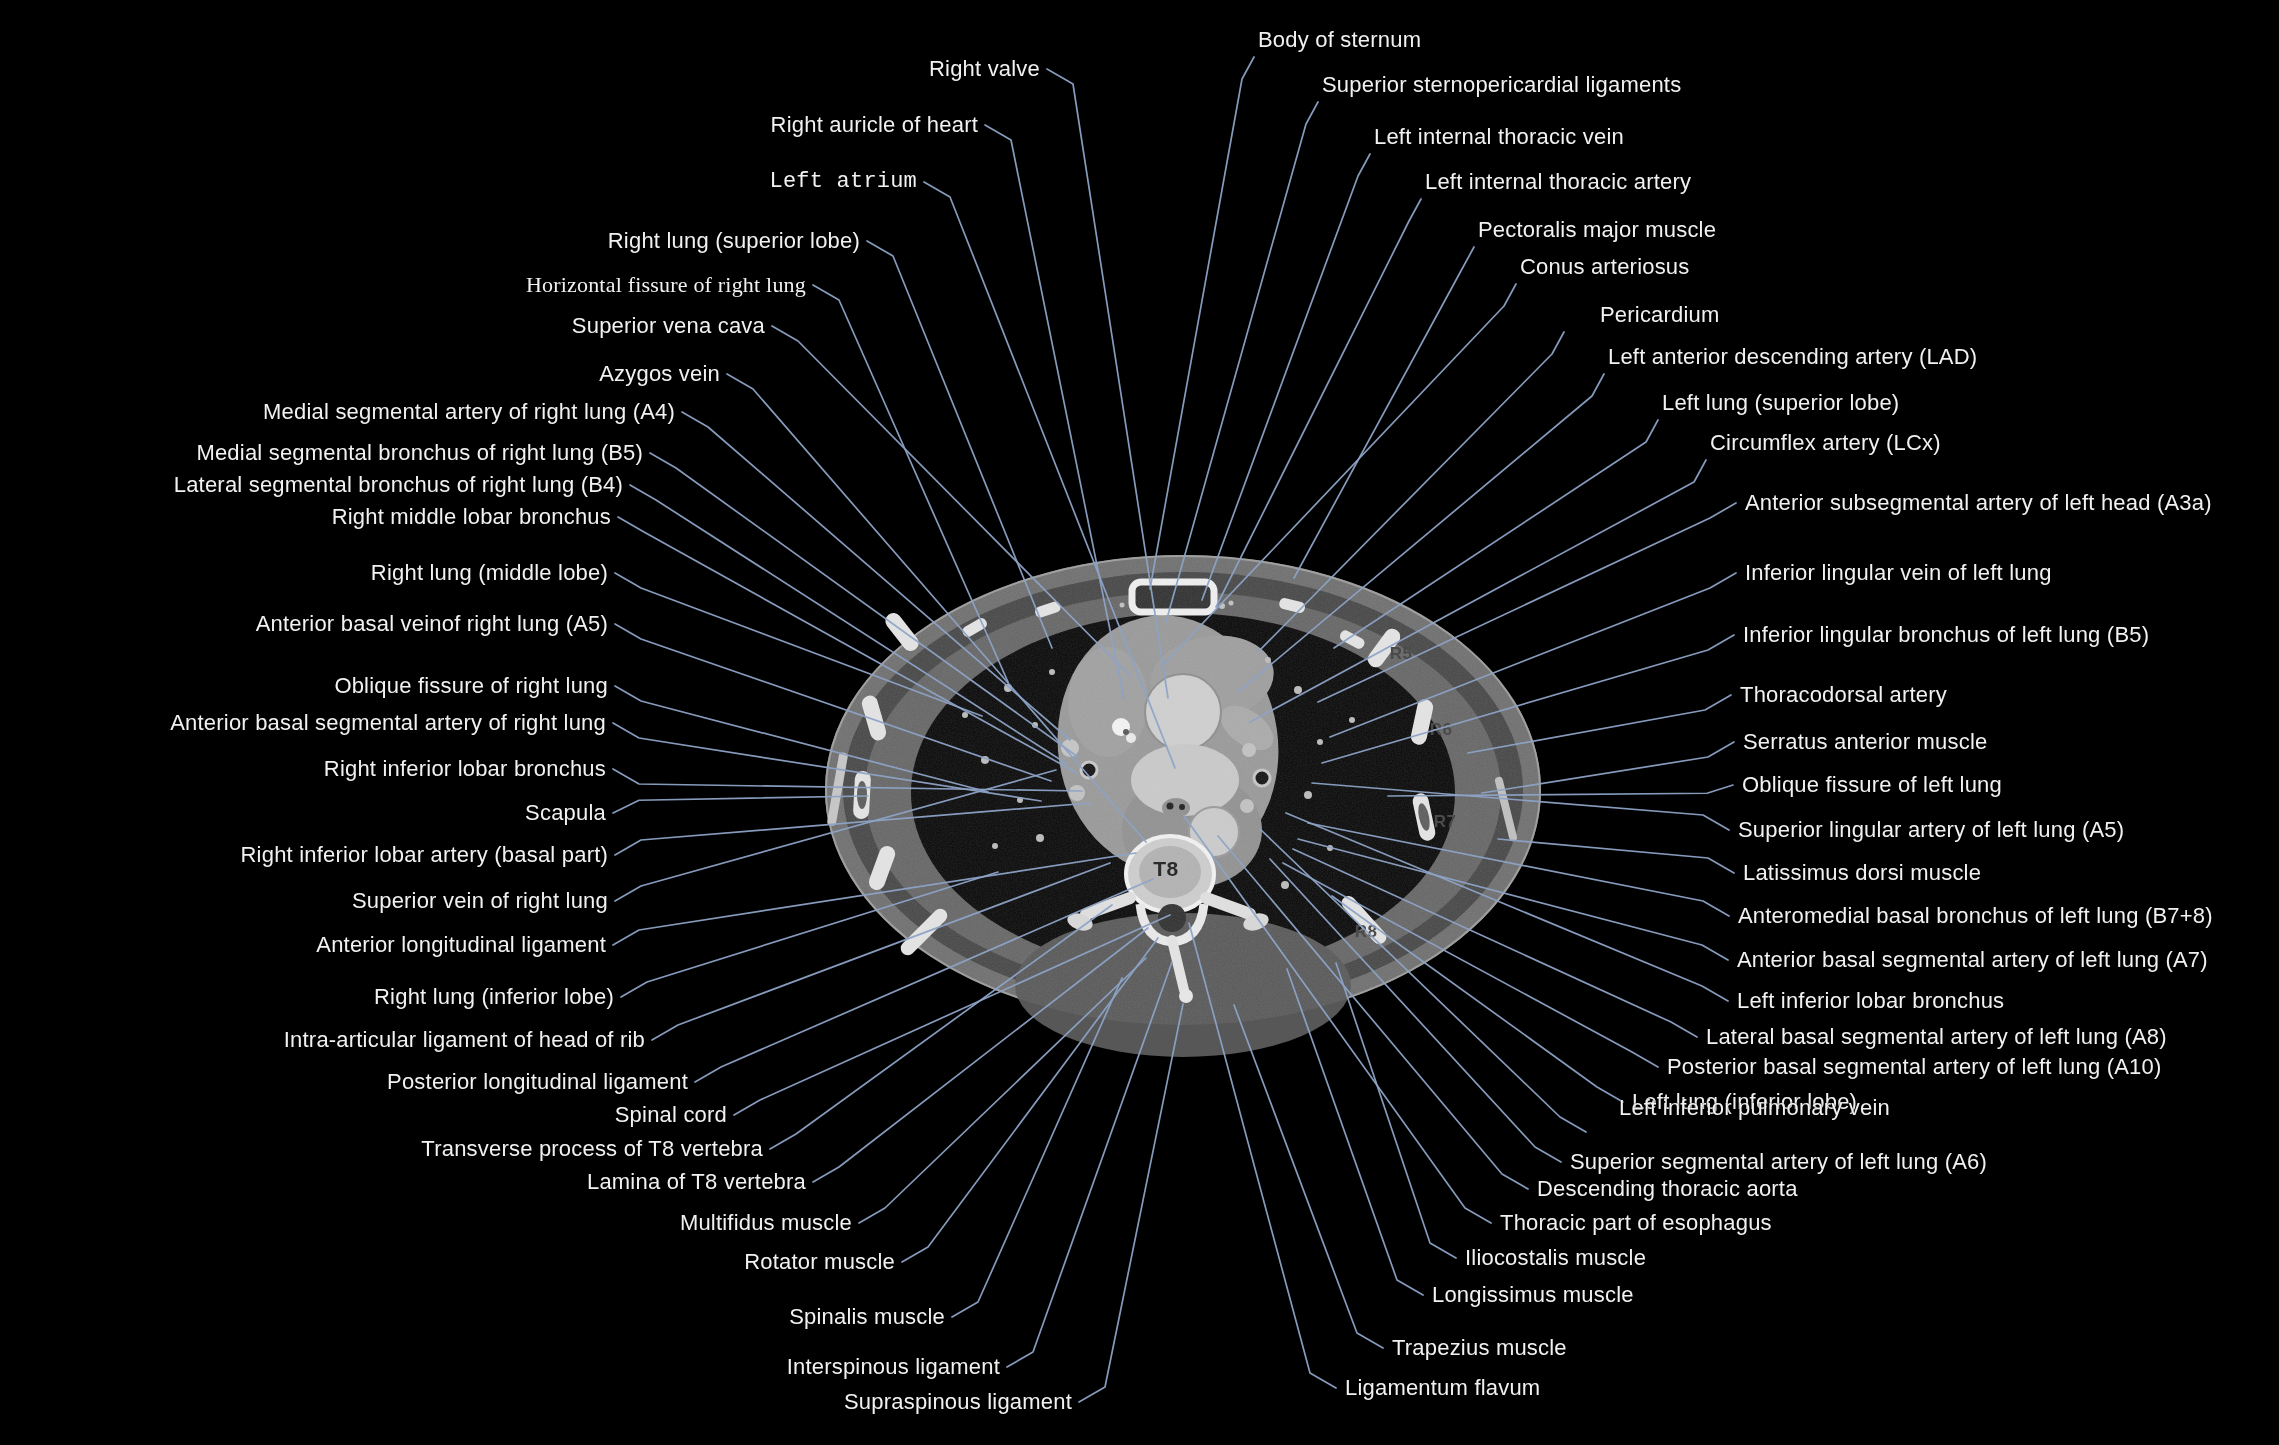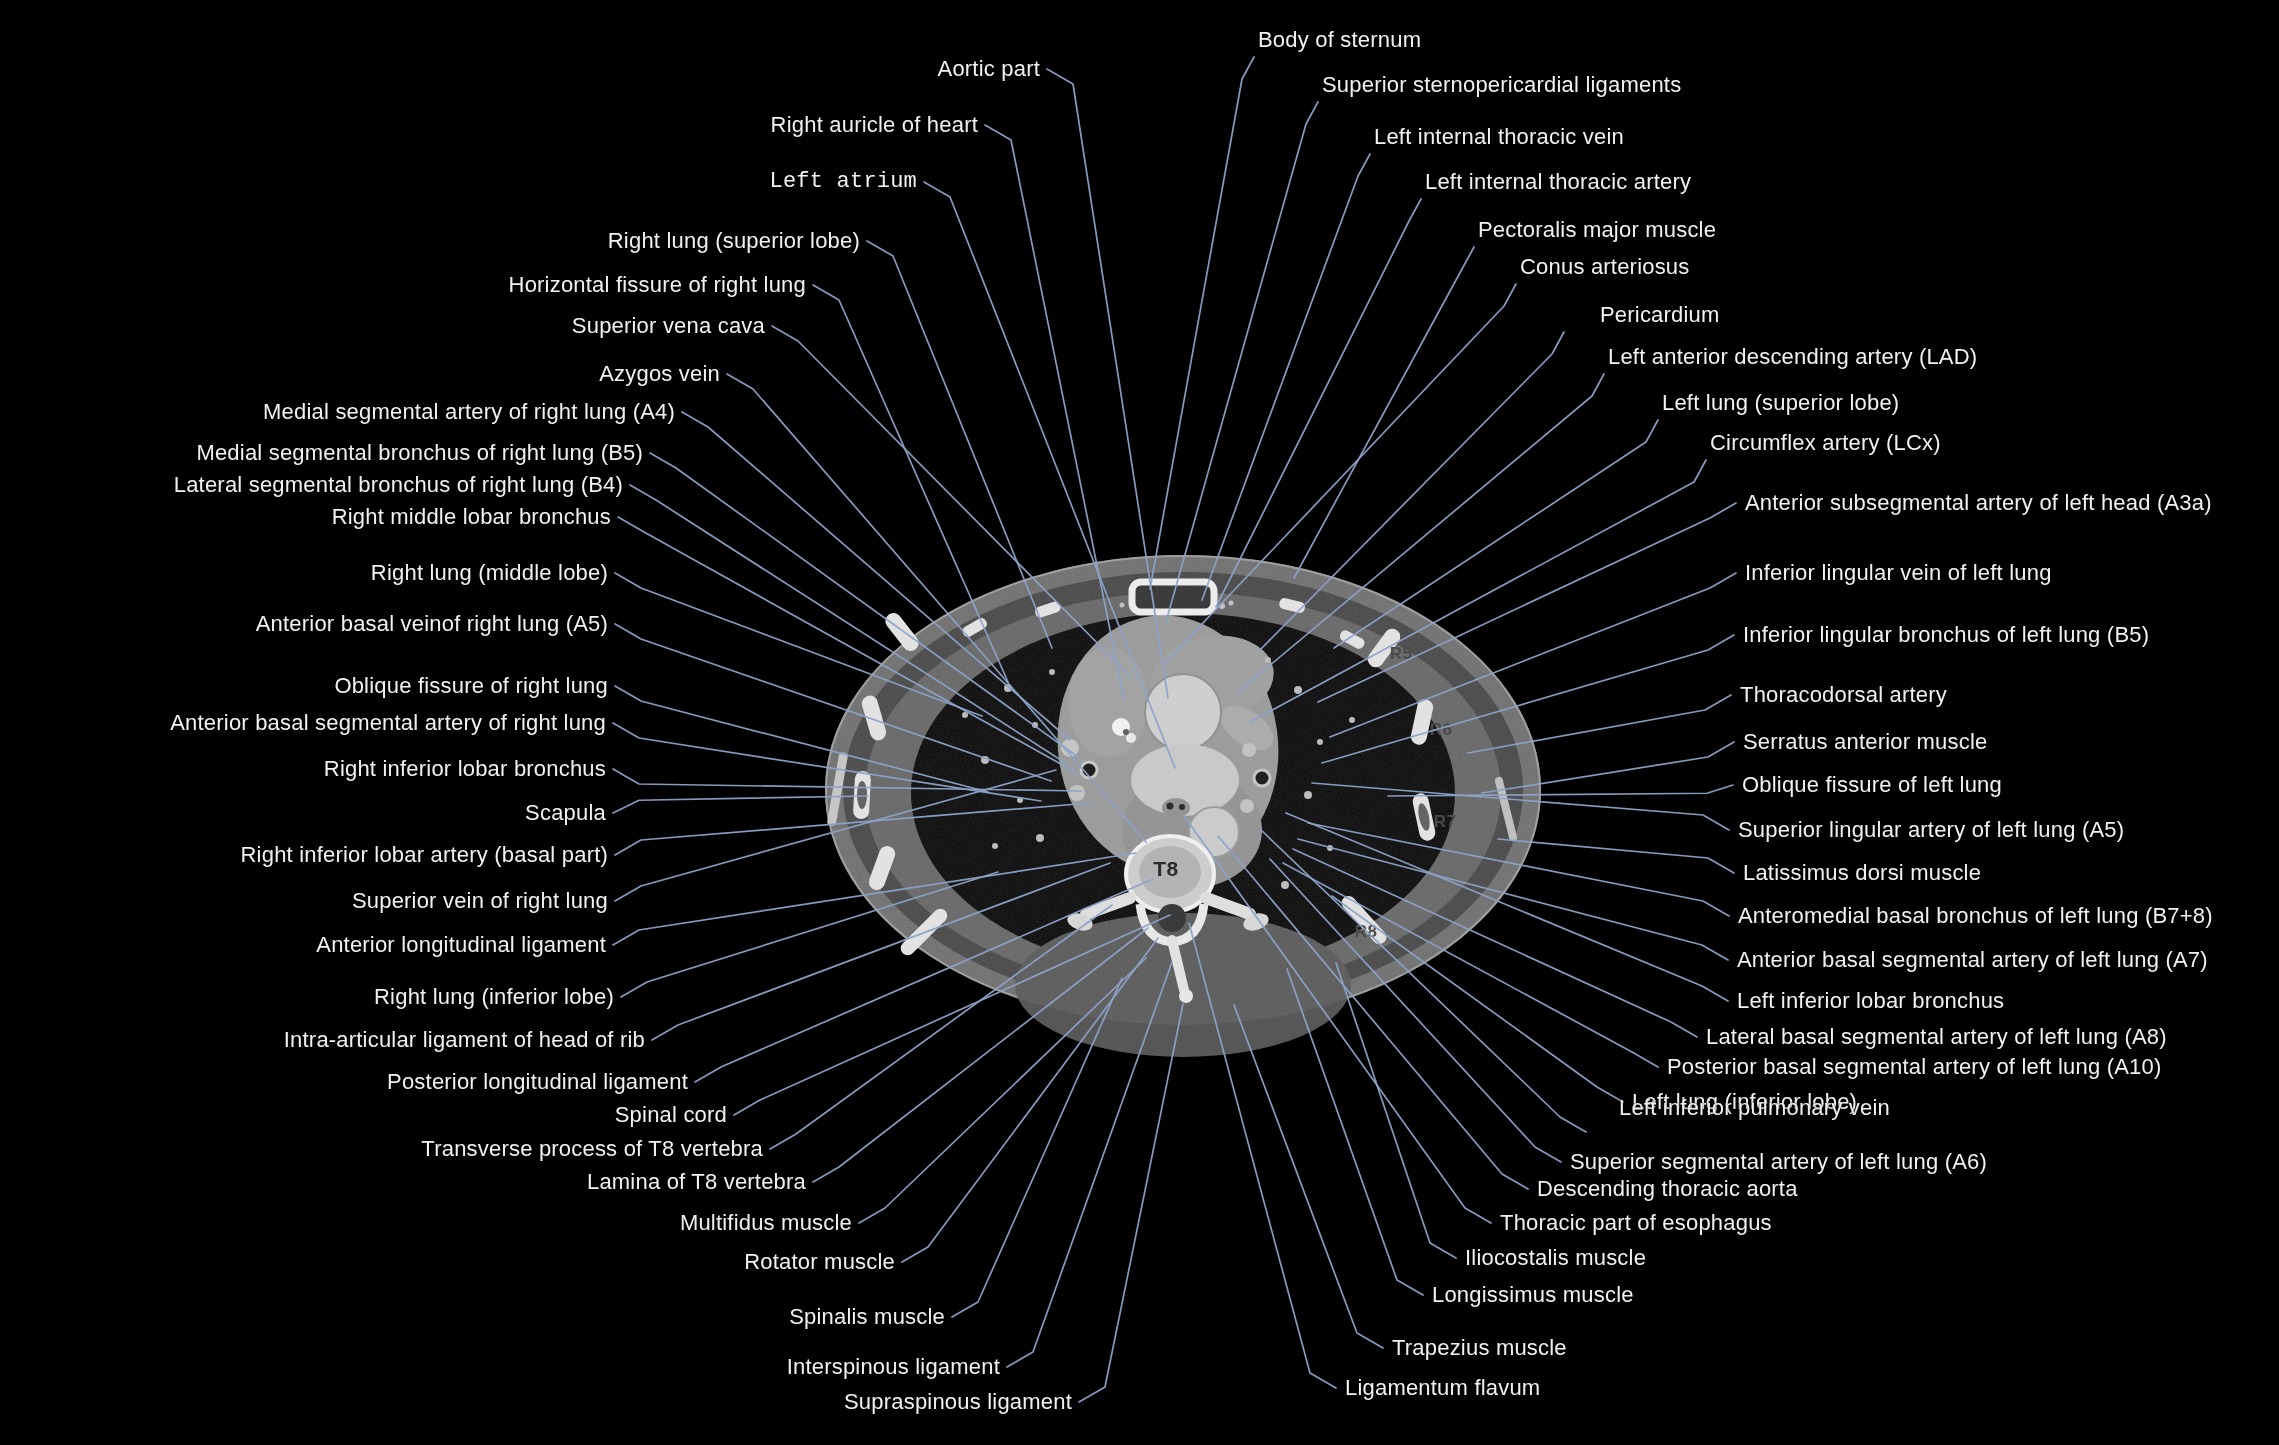--- a/index.html
+++ b/index.html
@@ -199,25 +199,25 @@
         <polyline points="1528,1189 1502,1174 1218,836" class="leader" stroke="#8da3c6"></polyline>
         <polyline points="1491,1223 1465,1208 1184,816" class="leader" stroke="#8da3c6"></polyline>
         <polyline points="1456,1258 1430,1243 1336,963" class="leader" stroke="#8da3c6"></polyline>
         <polyline points="1423,1295 1397,1280 1287,969" class="leader" stroke="#8da3c6"></polyline>
         <polyline points="1383,1348 1357,1333 1234,1005" class="leader" stroke="#8da3c6"></polyline>
         <polyline points="1336,1388 1310,1373 1189,923" class="leader" stroke="#8da3c6"></polyline>
       </g>
   </svg>
 
   <div id="labels-layer" style="color: rgb(241, 241, 241);">
-      <div class="label left" style="right: 1239px; top: 69px;">Aortic part</div>
+      <div class="label left" style="right: 1239px; top: 69px;">Right valve</div>
       <div class="label left" style="right: 1301px; top: 125px;">Right auricle of heart</div>
       <div class="label left" style="right: 1362px; top: 182px; font-family: Liberation Mono, monospace;">Left atrium</div>
       <div class="label left" style="right: 1419px; top: 241px;">Right lung (superior lobe)</div>
-      <div class="label left" style="right: 1473px; top: 285px;">Horizontal fissure of right lung</div>
+      <div class="label left" style="right: 1473px; top: 285px; font-family: Liberation Serif, serif;">Horizontal fissure of right lung</div>
       <div class="label left" style="right: 1514px; top: 326px;">Superior vena cava</div>
       <div class="label left" style="right: 1559px; top: 374px;">Azygos vein</div>
       <div class="label left" style="right: 1604px; top: 412px;">Medial segmental artery of right lung (A4)</div>
       <div class="label left" style="right: 1636px; top: 453px;">Medial segmental bronchus of right lung (B5)</div>
       <div class="label left" style="right: 1656px; top: 485px;">Lateral segmental bronchus of right lung (B4)</div>
       <div class="label left" style="right: 1668px; top: 517px;">Right middle lobar bronchus</div>
       <div class="label left" style="right: 1671px; top: 573px;">Right lung (middle lobe)</div>
       <div class="label left" style="right: 1671px; top: 624px;">Anterior basal veinof right lung (A5)</div>
       <div class="label left" style="right: 1671px; top: 686px;">Oblique fissure of right lung</div>
       <div class="label left" style="right: 1673px; top: 723px;">Anterior basal segmental artery of right lung</div>

